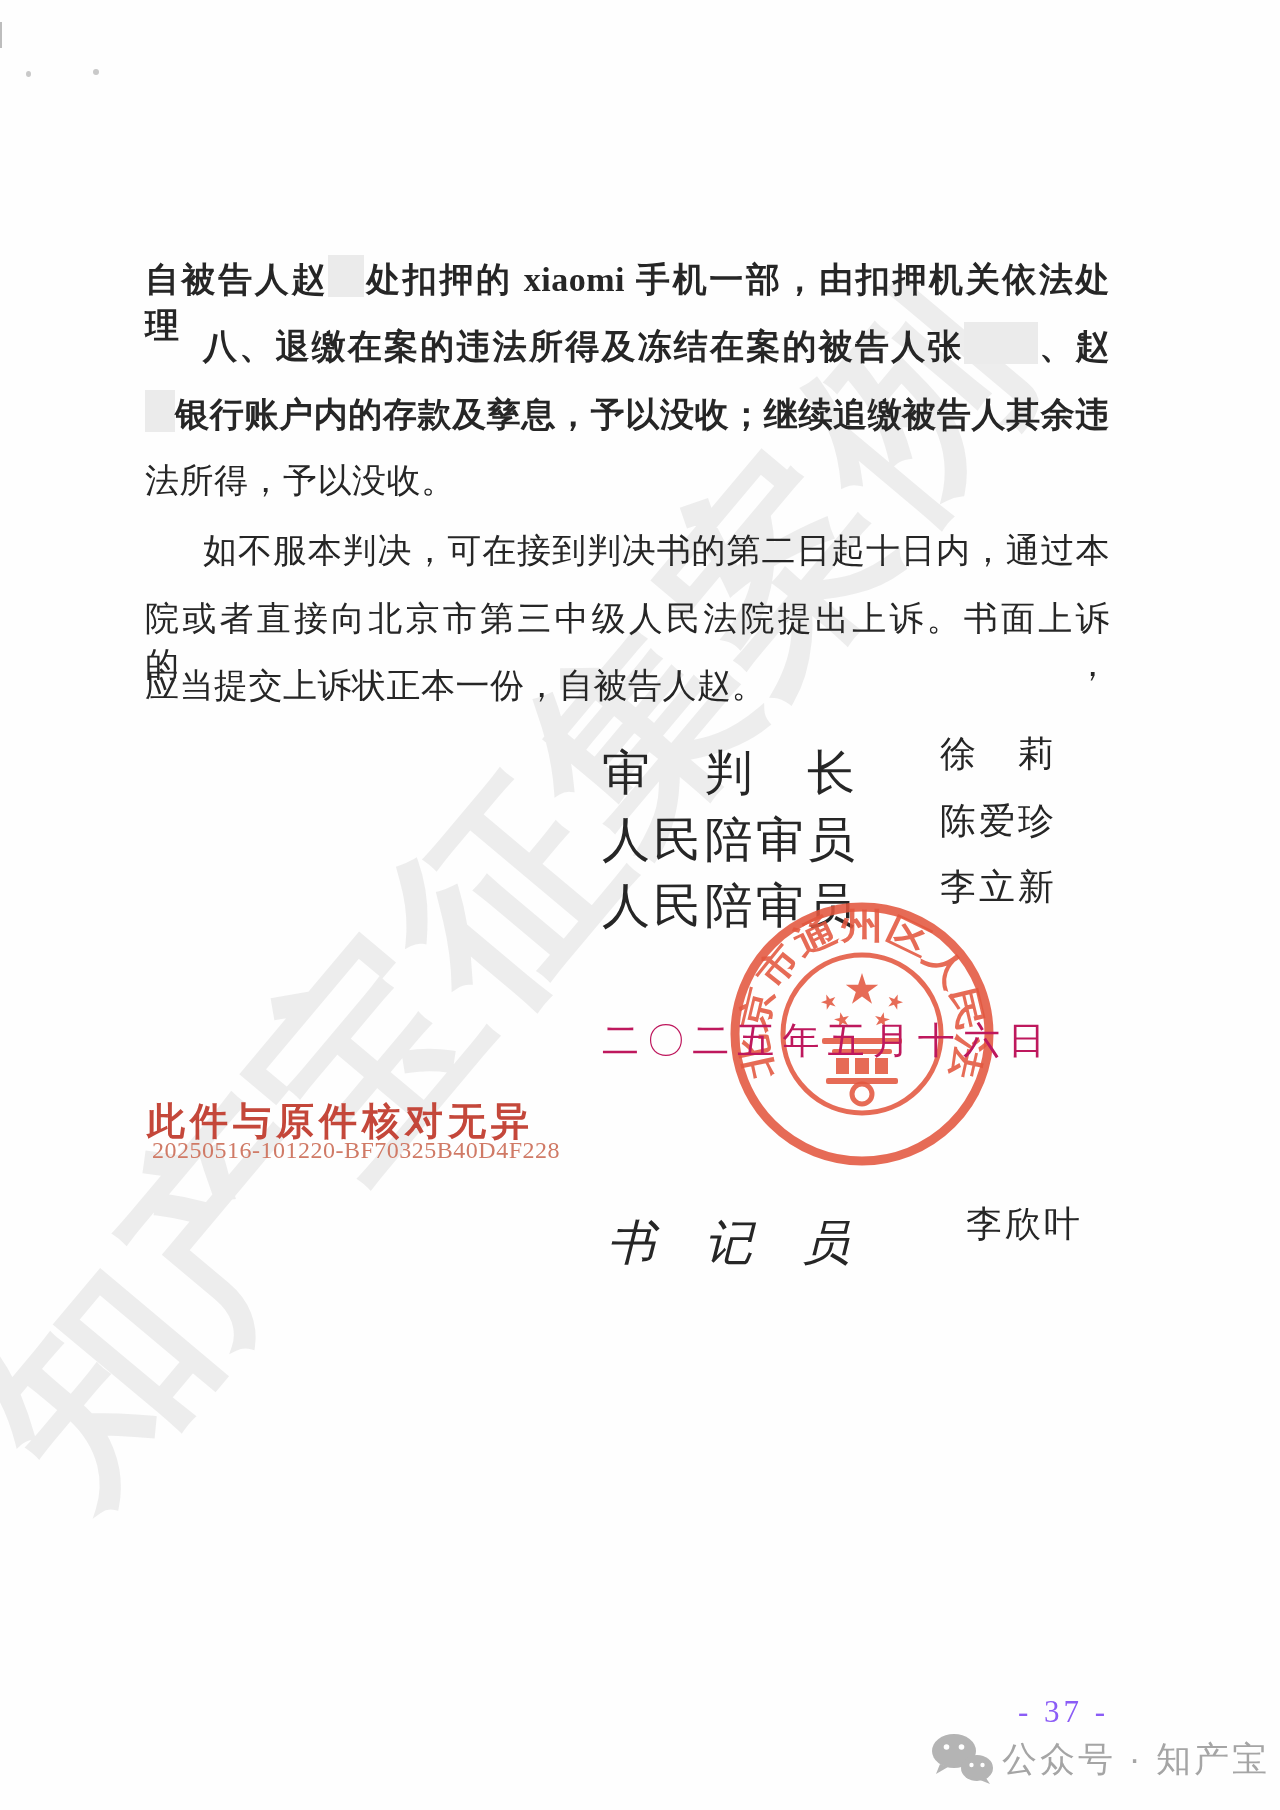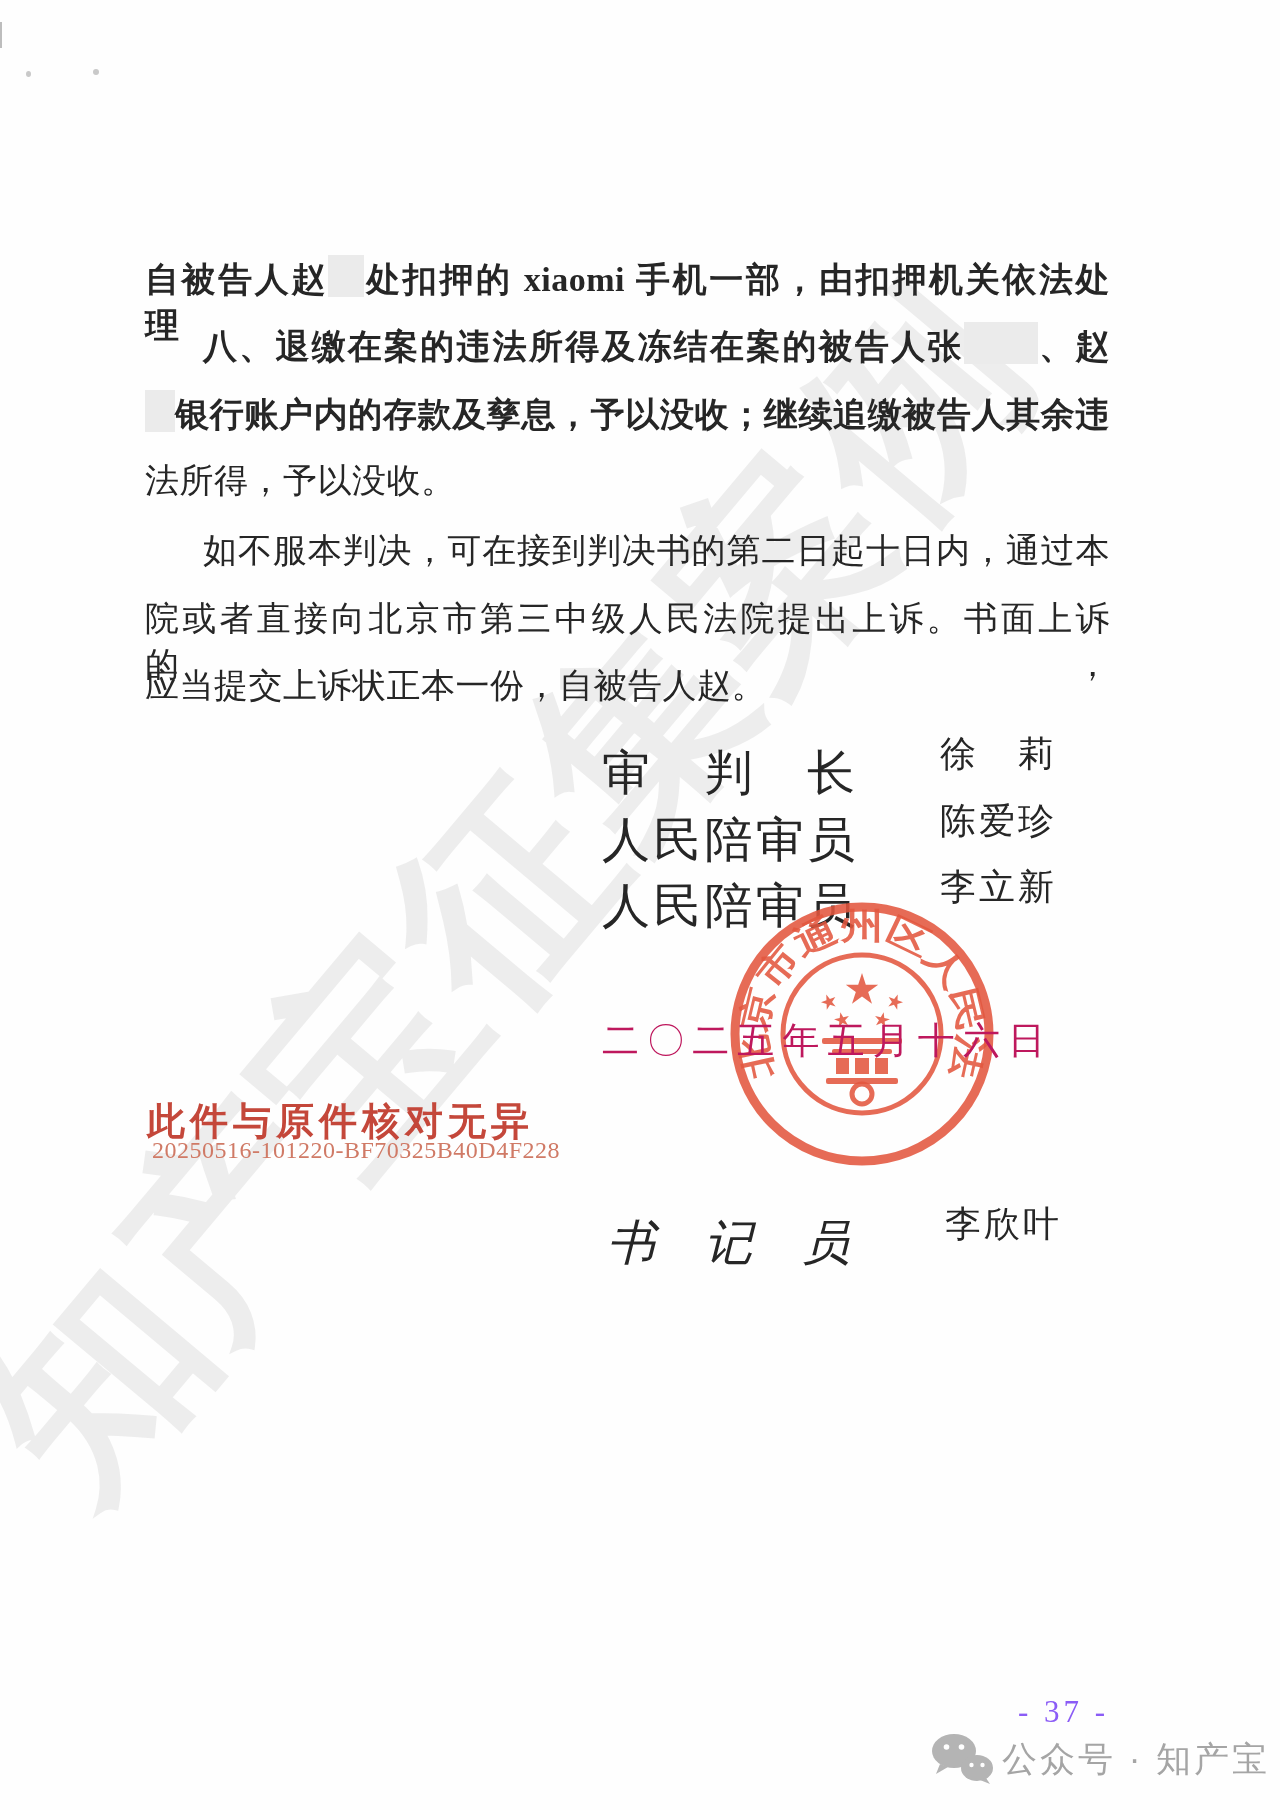--- a/index.html
+++ b/index.html
@@ -210,21 +210,21 @@
       </g>
     </g>
   </svg>
 
   <div class="date-line">二〇二五年五月十六日</div>
 
   <div class="verify-text">此件与原件核对无异</div>
   <div class="verify-code">20250516-101220-BF70325B40D4F228</div>
 
   <div class="sig-title" style="top:1200px; left:607px; width:243px;font-style:italic;">书记员</div>
-  <div class="sig-name" style="top:1200px; left:945px;">李欣叶</div>
+  <div class="sig-name" style="top:1200px; left:966px;">李欣叶</div>
 
   <div class="page-number">- 37 -</div>
   <svg class="wechat-icon" viewBox="0 0 70 52">
     <g fill="#b4b4b4">
       <ellipse cx="26" cy="19" rx="22" ry="17"></ellipse>
       <path d="M 12 32 L 8 42 L 20 35 Z"></path>
       <ellipse cx="49" cy="36" rx="16" ry="13"></ellipse>
       <path d="M 58 46 L 62 52 L 52 48 Z"></path>
     </g>
     <g fill="#fefefe">

